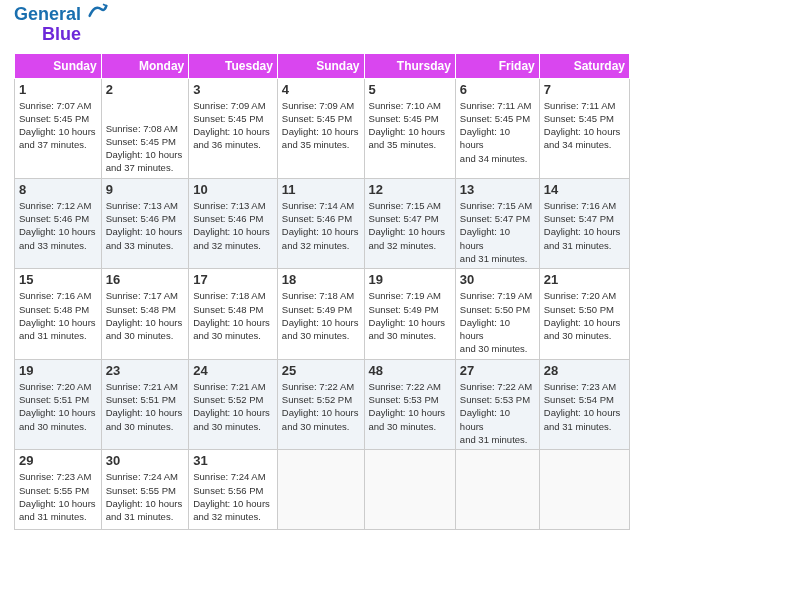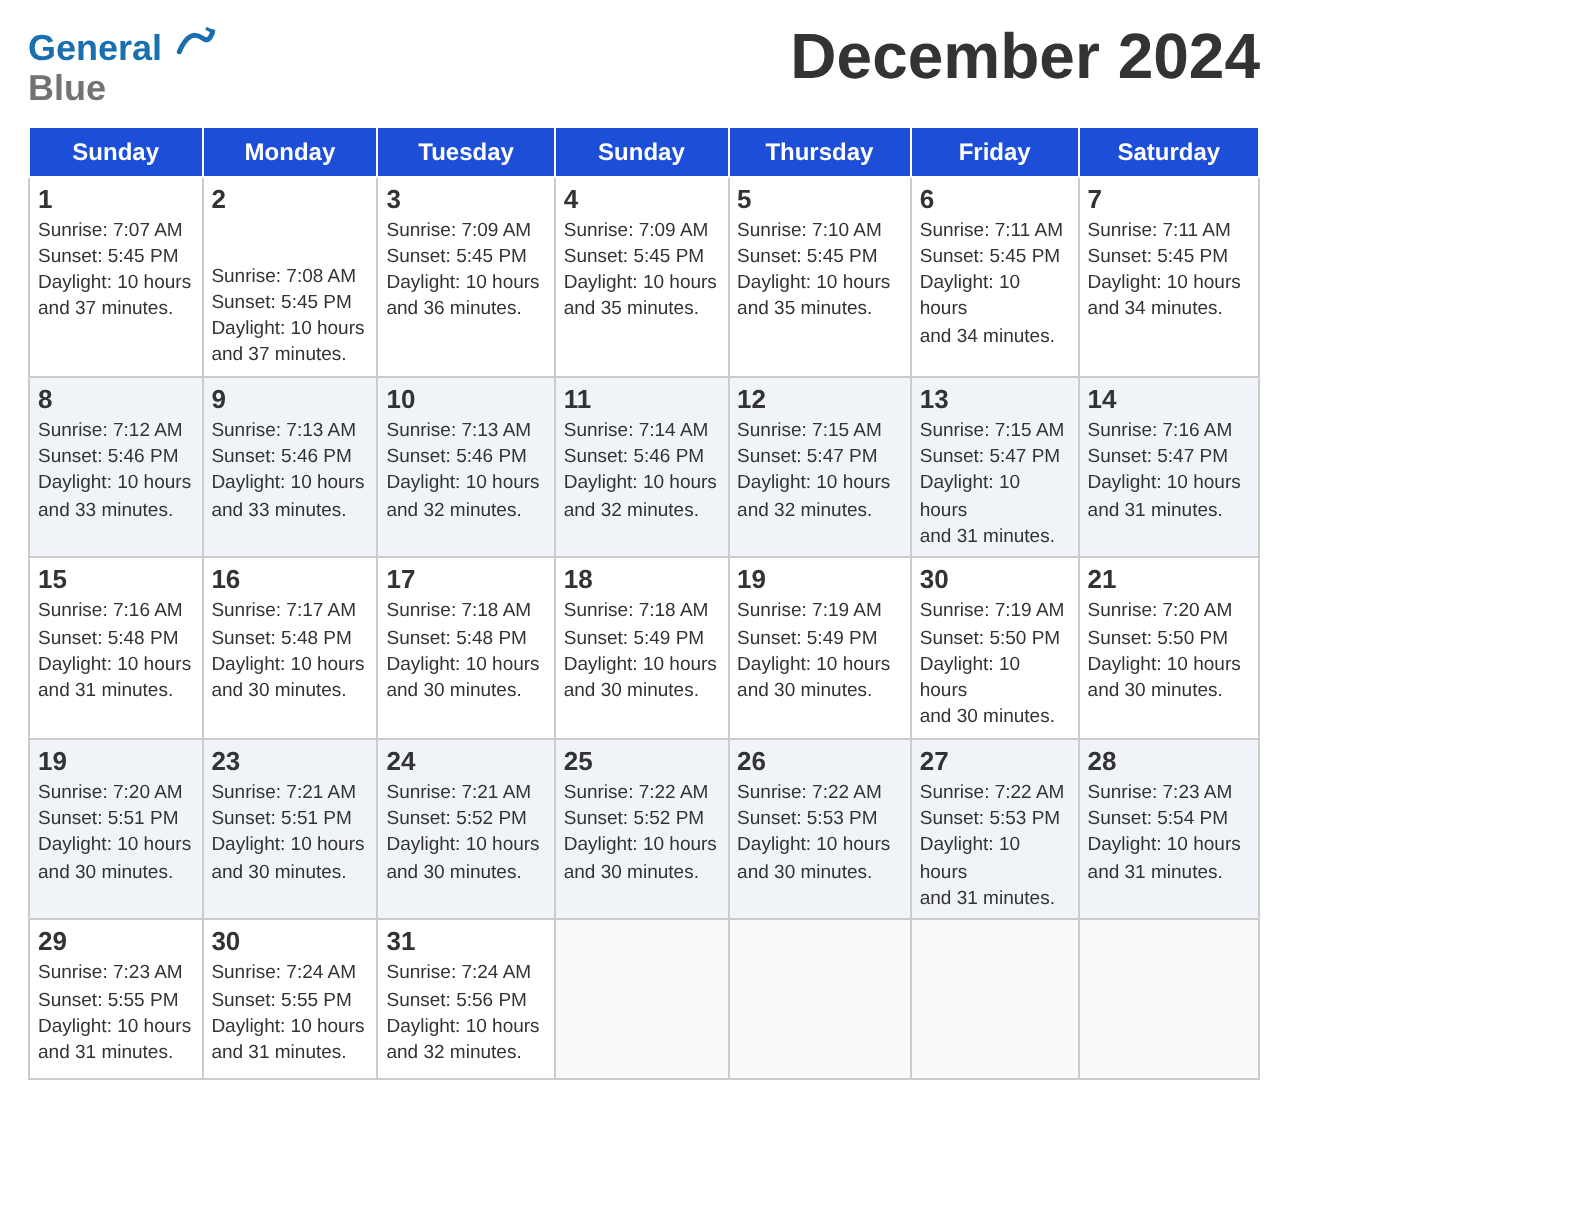--- a/index.html
+++ b/index.html
@@ -5,21 +5,21 @@
     * { margin: 0; padding: 0; box-sizing: border-box; }
     body {
       font-family: Arial, sans-serif;
       background: #fff;
       width: 792px;
       height: 612px;
       overflow: hidden;
     }
     .container {
       width: 644px;
-      padding: 10px 14px;
+      padding: 0 14px;
     }
     .header {
       display: flex;
       justify-content: space-between;
       align-items: flex-start;
       margin-bottom: 8px;
     }
     .logo {
       display: flex;
       align-items: center;
@@ -49,24 +49,24 @@
     .subtitle {
       font-size: 15px;
       color: #555;
     }
     .calendar {
       width: 100%;
       border-collapse: collapse;
       font-size: 10px;
     }
     .calendar th {
-      background: #1d4ed8;
+      background: #d946ef;
       color: #fff;
       padding: 5px 4px;
-      text-align: center;
+      text-align: right;
       font-size: 12px;
       font-weight: bold;
       border: 1px solid #fff;
     }
     .calendar td {
       border: 1px solid #ccc;
       vertical-align: top;
       padding: 3px 4px;
       width: 113px;
       height: 80px;
@@ -100,25 +100,24 @@
       <div>
         <div style="display:flex;align-items:center;">
           <div class="logo-text">
             <span>General</span>
             <svg class="logo-icon" viewBox="0 0 24 18" xmlns="http://www.w3.org/2000/svg">
               <path d="M2 16 Q8 2 16 8 Q20 11 22 4" stroke="#1a6faf" stroke-width="3" fill="none" stroke-linecap="round"></path>
               <path d="M18 2 L22 4 L20 8" stroke="#1a6faf" stroke-width="2" fill="none"></path>
             </svg>
           </div>
         </div>
-        <div class="logo-text" style="color:#737373;">Blue</div>
+        <div class="logo-text" style="color:#6d28d9;margin-left:28px;">Blue</div>
       </div>
     </div>
     <div class="title-block">
-      <div class="month-title">December 2024</div>
     </div>
   </div>
 
   <table class="calendar">
     <thead>
       <tr>
         <th>Sunday</th>
         <th>Monday</th>
         <th>Tuesday</th>
         <th>Sunday</th>
@@ -304,21 +303,21 @@
 and 30 minutes.</div>
           </td>
           <td>
             <span class="day-num">25</span>
             <div class="day-info" style="white-space: pre-line;">Sunrise: 7:22 AM
 Sunset: 5:52 PM
 Daylight: 10 hours
 and 30 minutes.</div>
           </td>
           <td>
-            <span class="day-num">26</span>
+            <span class="day-num">48</span>
             <div class="day-info" style="white-space: pre-line;">Sunrise: 7:22 AM
 Sunset: 5:53 PM
 Daylight: 10 hours
 and 30 minutes.</div>
           </td>
           <td>
             <span class="day-num">27</span>
             <div class="day-info" style="white-space: pre-line;">Sunrise: 7:22 AM
 Sunset: 5:53 PM
 Daylight: 10 hours

